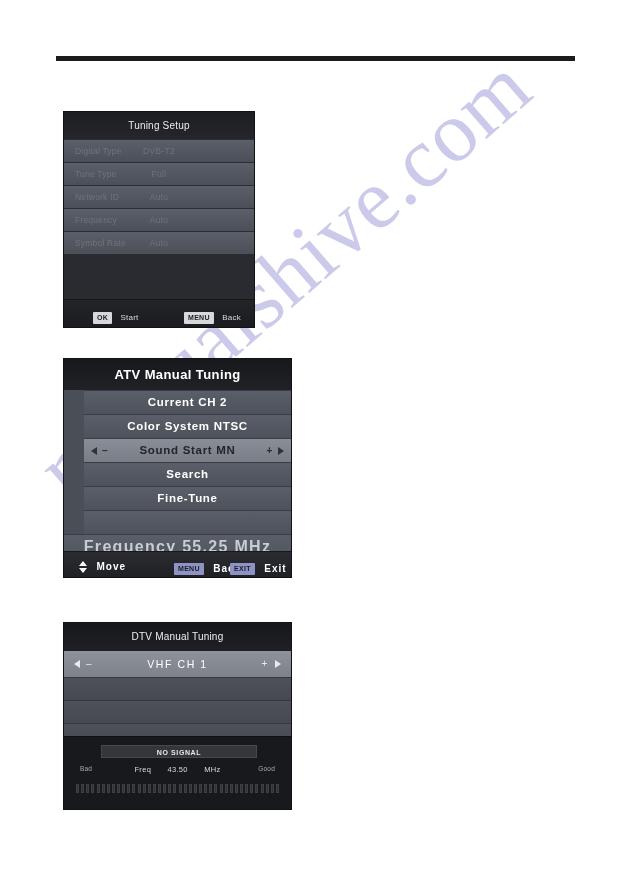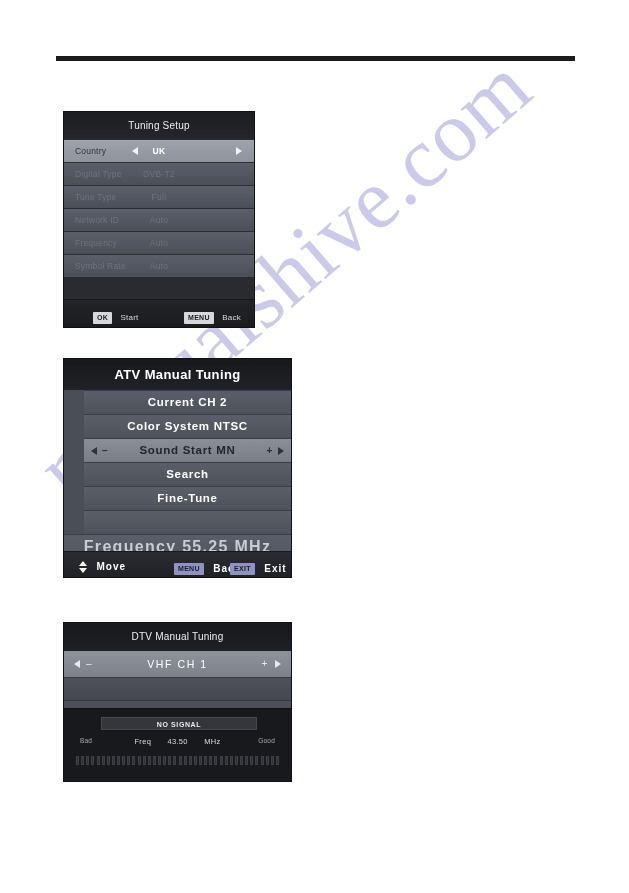--- a/index.html
+++ b/index.html
@@ -255,21 +255,21 @@
   .updown i.down { border-top: 5px solid #ffffff; }
   .key-chip.blue {
     background: #8f93c4;
     color: #1a1b2a;
   }
 
   
   #panel-dtv {
     top: 622px;
     width: 229px;
-    height: 160px;
+    height: 188px;
     background: #3b82f6;
   }
   .dtv-title {
     height: 28px;
     line-height: 28px;
     text-align: center;
     color: #eceef1;
     font-size: 10px;
     letter-spacing: .2px;
     background: linear-gradient(180deg,#17181b 0%, #1f2024 100%);
@@ -365,26 +365,20 @@
 <div class="watermark">
   <div class="watermark-text">manualshive.com</div>
 </div>
 
 <div class="top-rule"></div>
 
 <div class="osd" id="panel-tuning-setup">
 
   <div class="ts-title">Tuning Setup</div>
 
-  <div class="ts-row sel">
-    <span class="ts-label">Country</span>
-    <span class="ts-arrow left"></span>
-    <span class="ts-value">UK</span>
-    <span class="ts-arrow right"></span>
-  </div>
 
 
   <div class="ts-row dim">
     <span class="ts-label">Digital Type</span>
     <span class="ts-value">DVB-T2</span>
   </div>
 
   <div class="ts-row dim">
     <span class="ts-label">Tune Type</span>
     <span class="ts-value">Full</span>

